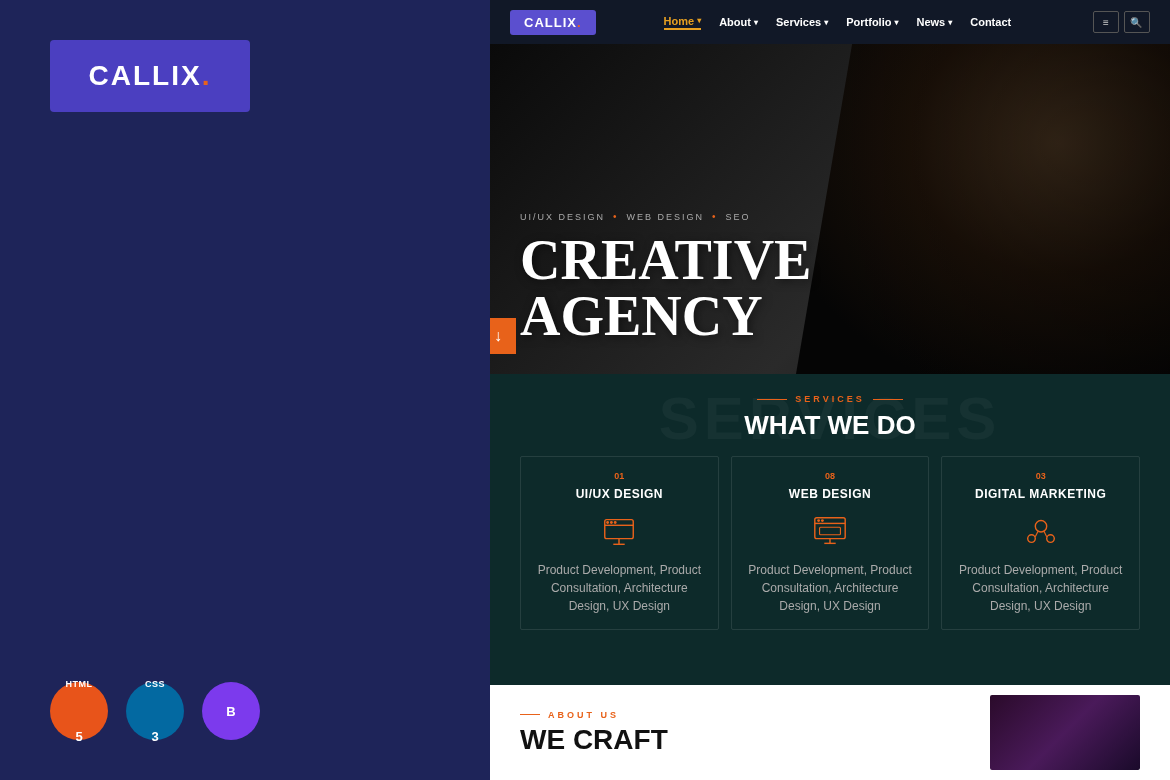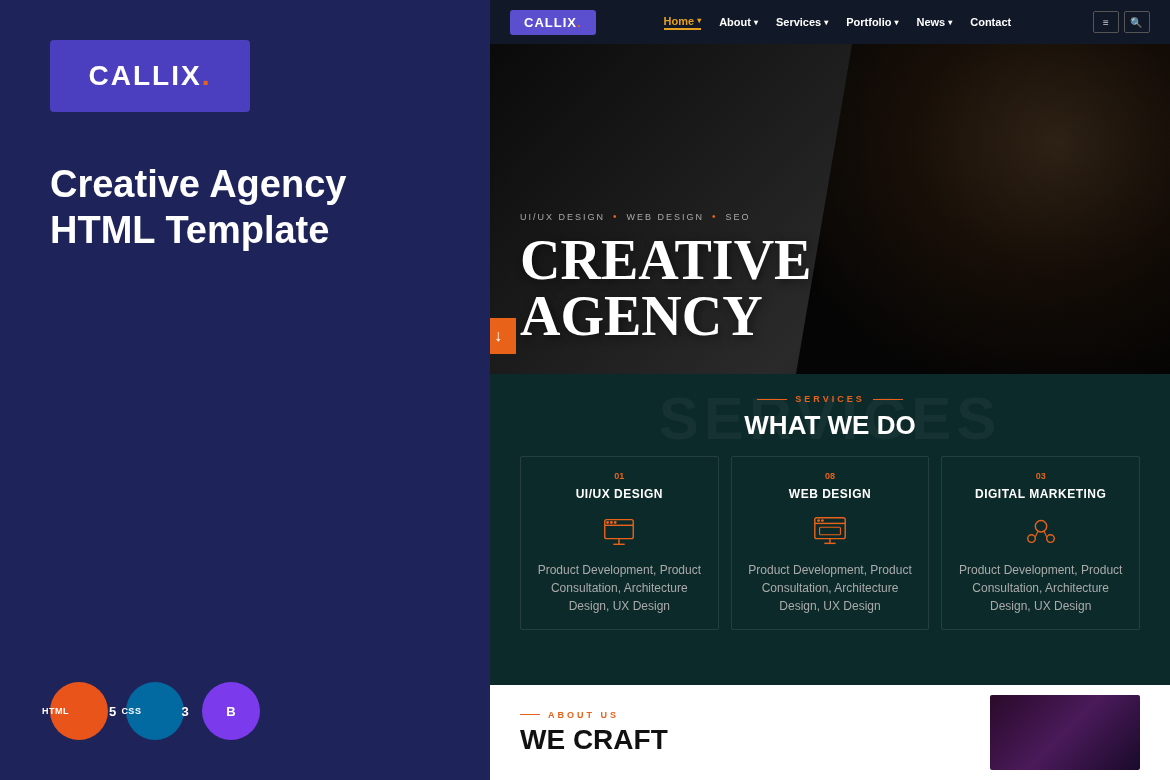--- a/index.html
+++ b/index.html
@@ -54,21 +54,21 @@
     .badge {
       width: 58px;
       height: 58px;
       border-radius: 50%;
       display: flex;
       align-items: center;
       justify-content: center;
       font-size: 11px;
       font-weight: 700;
       color: white;
-      flex-direction: row;
+      flex-direction: column;
       gap: 40px;
     }
     .badge-html { background: #e8541a; }
     .badge-css { background: #0369a1; }
     .badge-bootstrap { background: #7c3aed; }
 
     .badge-text {
       font-size: 9px;
       font-weight: 900;
       letter-spacing: 0.5px;
@@ -357,24 +357,20 @@
   </style>
 </head>
 <body>
 
 <div class="left-panel">
   <div class="logo-box">
     <div class="logo-text">
       <span>CALLIX</span><span class="logo-dot">.</span>
     </div>
   </div>
-  <h1 class="main-title">
-    <span>Creative Agency</span><br>
-    <span>HTML Template</span>
-  </h1>
   <div class="badges">
     <div class="badge badge-html">
       <span class="badge-text">HTML</span>
       <span class="badge-num">5</span>
     </div>
     <div class="badge badge-css">
       <span class="badge-text">CSS</span>
       <span class="badge-num">3</span>
     </div>
     <div class="badge badge-bootstrap">

